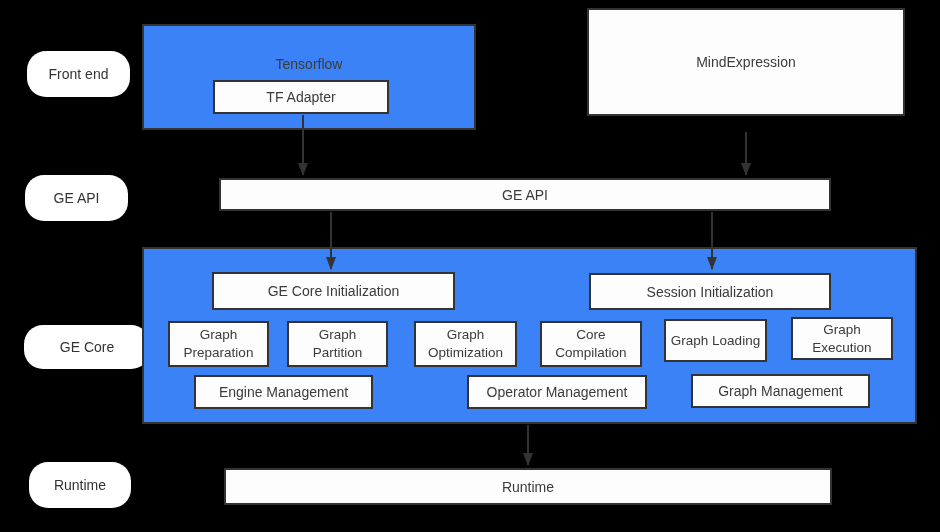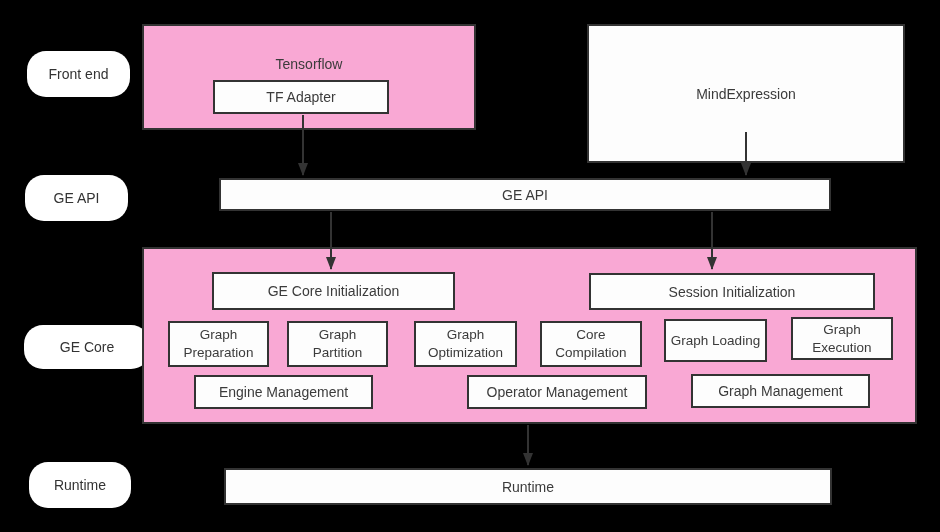--- a/index.html
+++ b/index.html
@@ -28,21 +28,21 @@
     border: 2px solid #333333;
     display: flex;
     align-items: center;
     justify-content: center;
     text-align: center;
     font-size: 14px;
     color: #3b3b3b;
   }
   .stage { font-size: 13.5px; line-height: 18px; padding: 0 4px; }
   .container-box {
-    background: #f9a8d4;
+    background: #3b82f6;
     border: 2px solid #333333;
   }
   .tf-label {
     position: absolute;
     top: 28px;
     left: 0;
     width: 100%;
     text-align: center;
     font-size: 14px;
     line-height: 20px;
@@ -58,28 +58,28 @@
   <div class="abs side-label" style="left:27px; top:51px; width:103px; height:46px;">Front end</div>
   <div class="abs side-label" style="left:25px; top:175px; width:103px; height:46px;">GE API</div>
   <div class="abs side-label" style="left:24px; top:325px; width:126px; height:44px;">GE Core</div>
   <div class="abs side-label" style="left:29px; top:462px; width:102px; height:46px;">Runtime</div>
 
   <div class="abs container-box" style="left:142px; top:24px; width:334px; height:106px;">
     <div class="tf-label">Tensorflow</div>
     <div class="abs box" style="left:69px; top:54px; width:176px; height:34px;">TF Adapter</div>
   </div>
 
-  <div class="abs box" style="left:587px; top:24px; width:318px; height:139px;">MindExpression</div>
+  <div class="abs box" style="left:587px; top:8px; width:318px; height:108px;">MindExpression</div>
 
   <div class="abs box" style="left:219px; top:178px; width:612px; height:33px;">GE API</div>
 
   <div class="abs container-box" style="left:142px; top:247px; width:775px; height:177px;">
 
     <div class="abs box" style="left:68px; top:23px; width:243px; height:38px;">GE Core Initialization</div>
-    <div class="abs box" style="left:445px; top:24px; width:286px; height:37px;">Session Initialization</div>
+    <div class="abs box" style="left:445px; top:24px; width:242px; height:37px;">Session Initialization</div>
 
     <div class="abs box stage" style="left:24px; top:72px; width:101px; height:46px;">Graph Preparation</div>
     <div class="abs box stage" style="left:143px; top:72px; width:101px; height:46px;">Graph Partition</div>
     <div class="abs box stage" style="left:270px; top:72px; width:103px; height:46px;">Graph Optimization</div>
     <div class="abs box stage" style="left:396px; top:72px; width:102px; height:46px;">Core Compilation</div>
     <div class="abs box stage" style="left:520px; top:70px; width:103px; height:43px;">Graph Loading</div>
     <div class="abs box stage" style="left:647px; top:68px; width:102px; height:43px;">Graph Execution</div>
 
     <div class="abs box" style="left:50px; top:126px; width:179px; height:34px;">Engine Management</div>
     <div class="abs box" style="left:295px; top:126px; width:180px; height:34px;margin-left:28px;">Operator Management</div>

